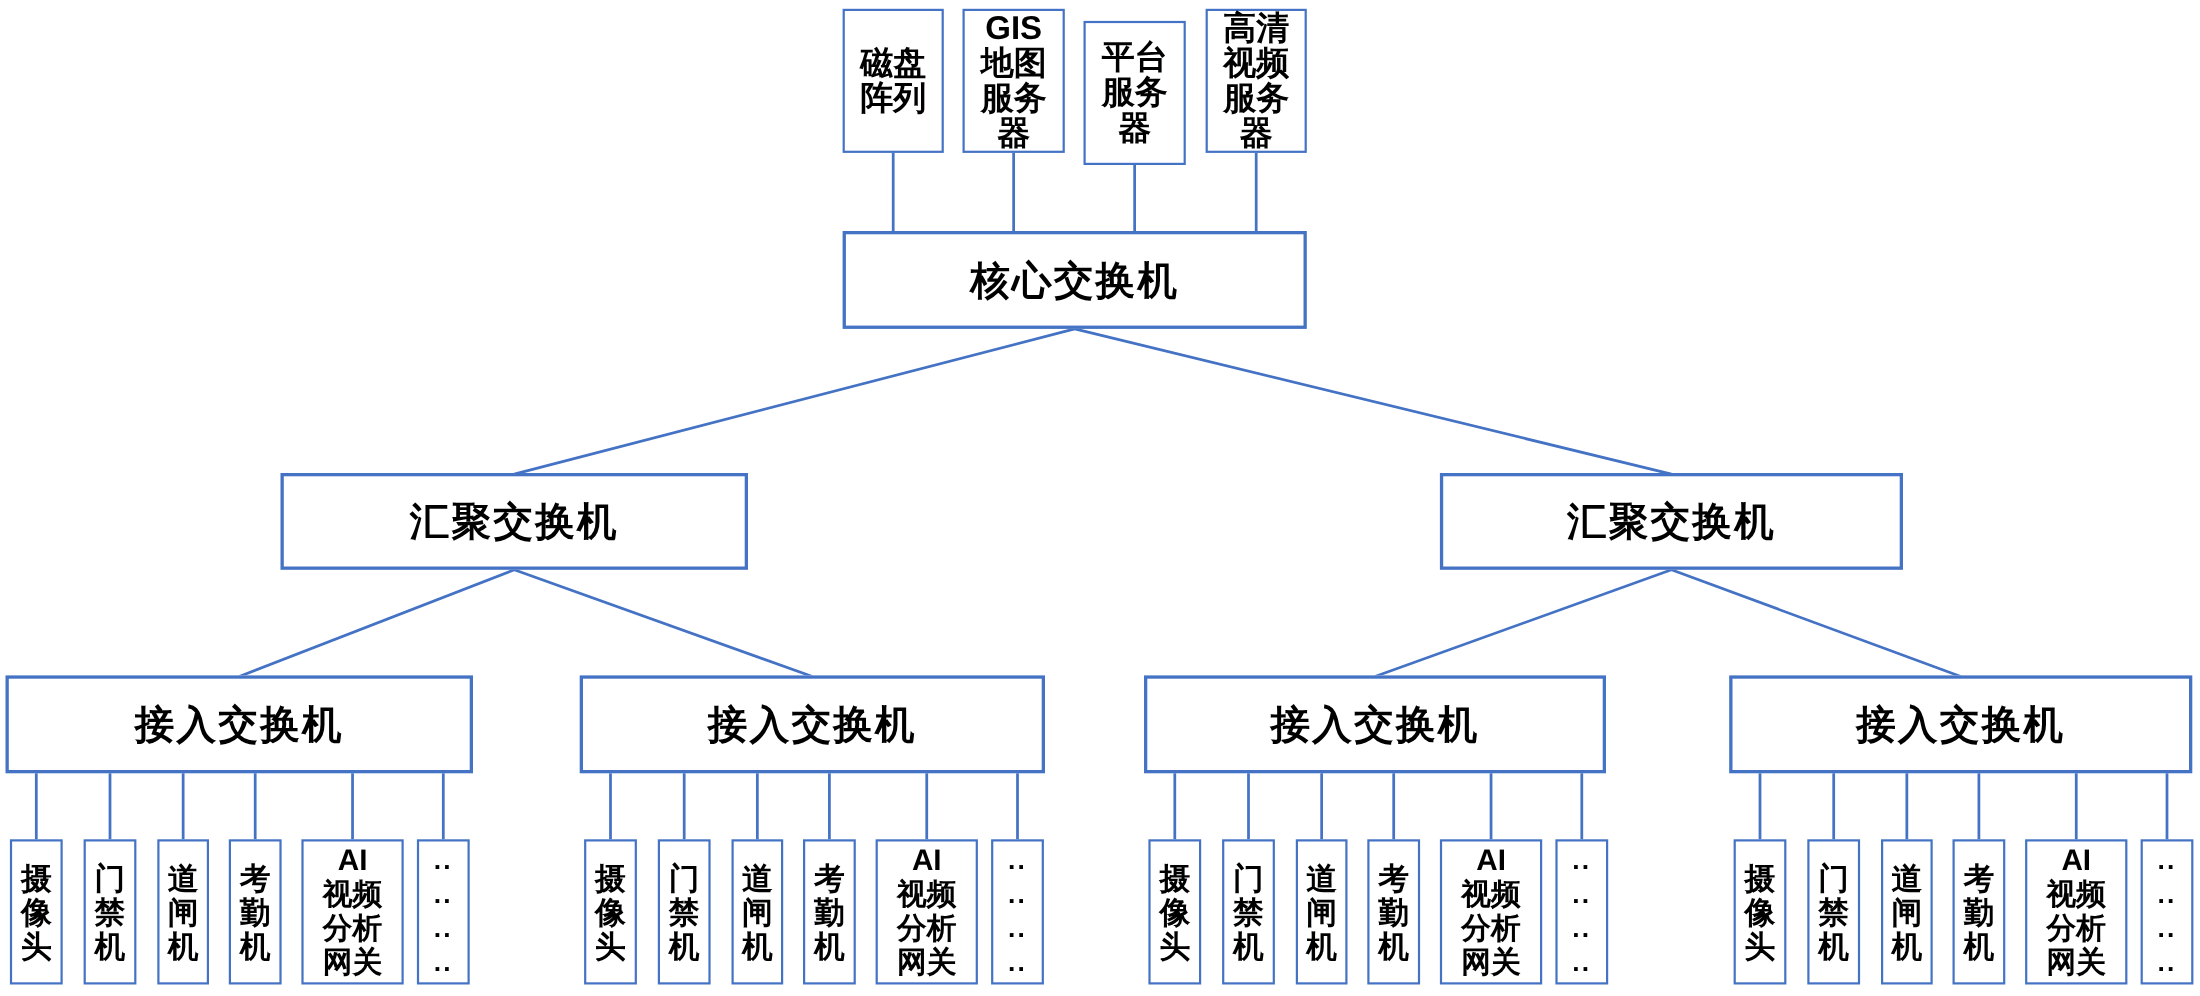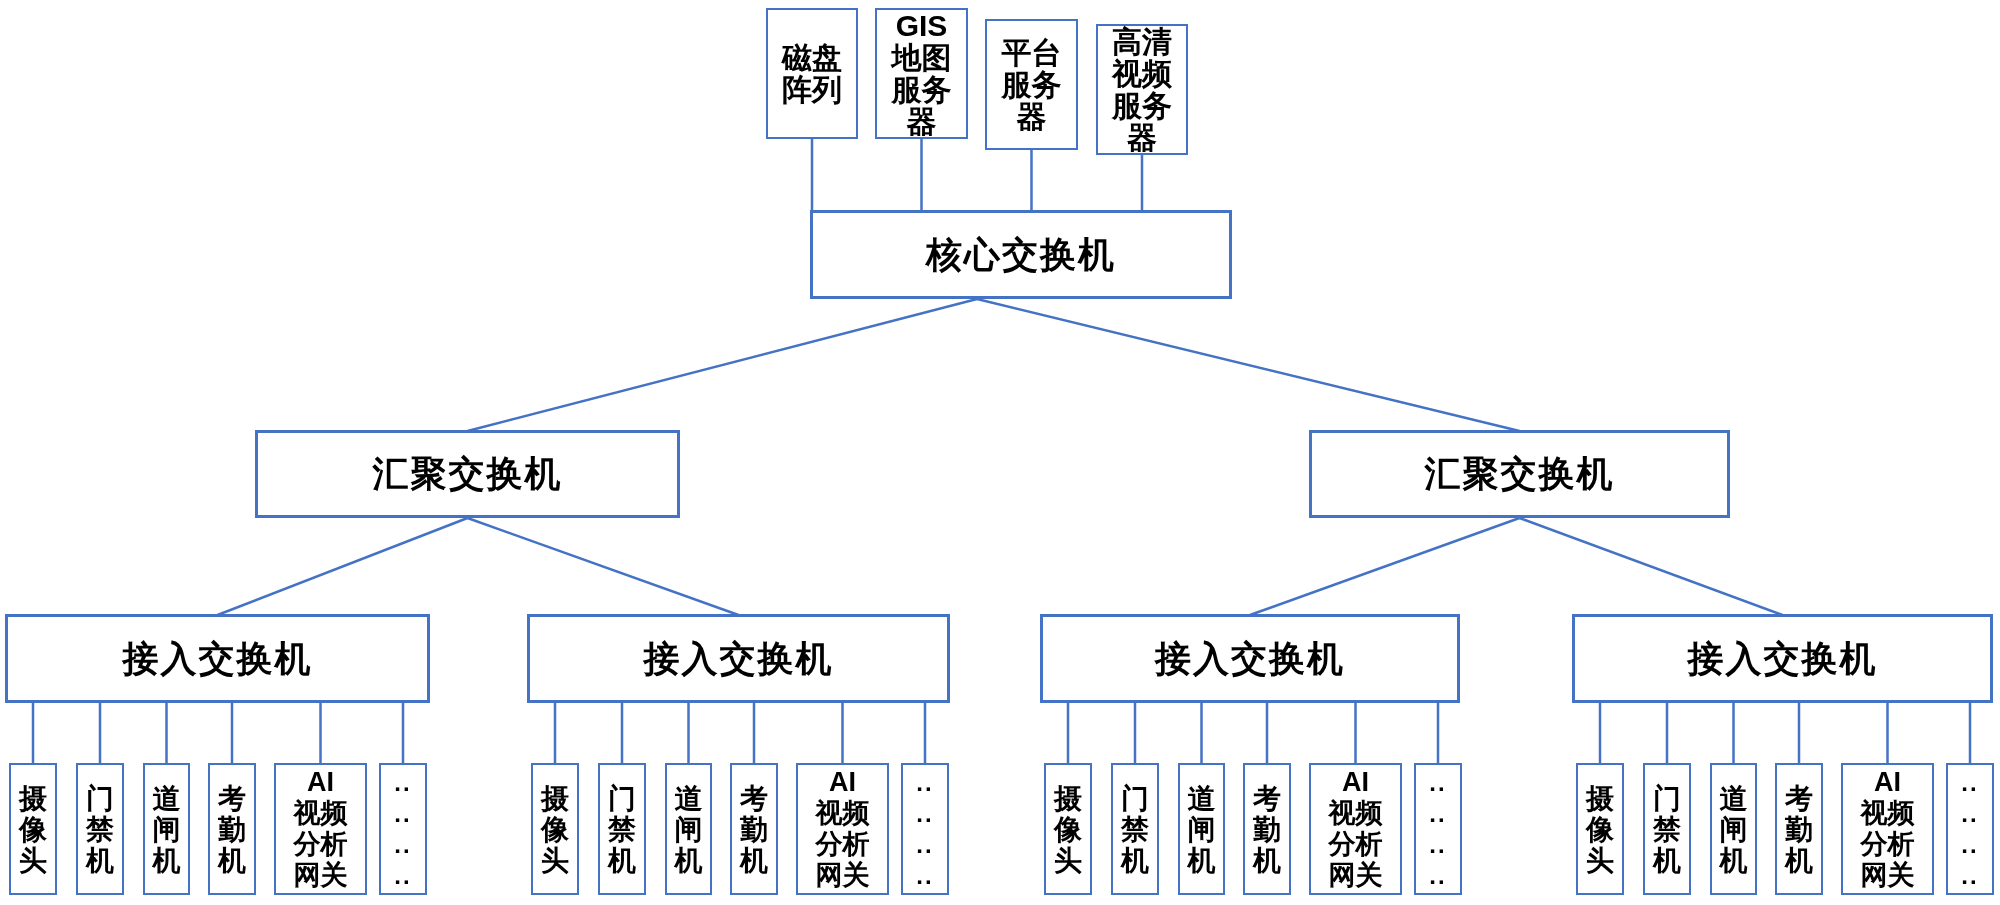--- a/index.html
+++ b/index.html
@@ -70,27 +70,27 @@
         <span class="lbl">GIS
 地图
 服务
 器</span>
       </div>
       <div class="node server" style="left: 985px; top: 8px; width: 93px; height: 131px; border-color: rgb(68, 114, 196); margin-top: 11px;">
         <span class="lbl">平台
 服务
 器</span>
       </div>
-      <div class="node server" style="left: 1096px; top: 24px; width: 92px; height: 131px; border-color: rgb(68, 114, 196);">
+      <div class="node server" style="left: 1096px; top: 8px; width: 92px; height: 131px; border-color: rgb(68, 114, 196);">
         <span class="lbl">高清
 视频
 服务
 器</span>
       </div>
-      <div class="node switch" style="left: 810px; top: 210px; width: 422px; height: 89px; border-color: rgb(68, 114, 196);">
+      <div class="node switch" style="left: 766px; top: 210px; width: 422px; height: 89px; border-color: rgb(68, 114, 196);">
         <span class="lbl">核心交换机</span>
       </div>
       <div class="node switch" style="left: 255px; top: 430px; width: 425px; height: 88px; border-color: rgb(68, 114, 196);">
         <span class="lbl">汇聚交换机</span>
       </div>
       <div class="node switch" style="left: 1309px; top: 430px; width: 421px; height: 88px; border-color: rgb(68, 114, 196);">
         <span class="lbl">汇聚交换机</span>
       </div>
       <div class="node switch" style="left: 5px; top: 614px; width: 425px; height: 89px; border-color: rgb(68, 114, 196);">
         <span class="lbl">接入交换机</span>

